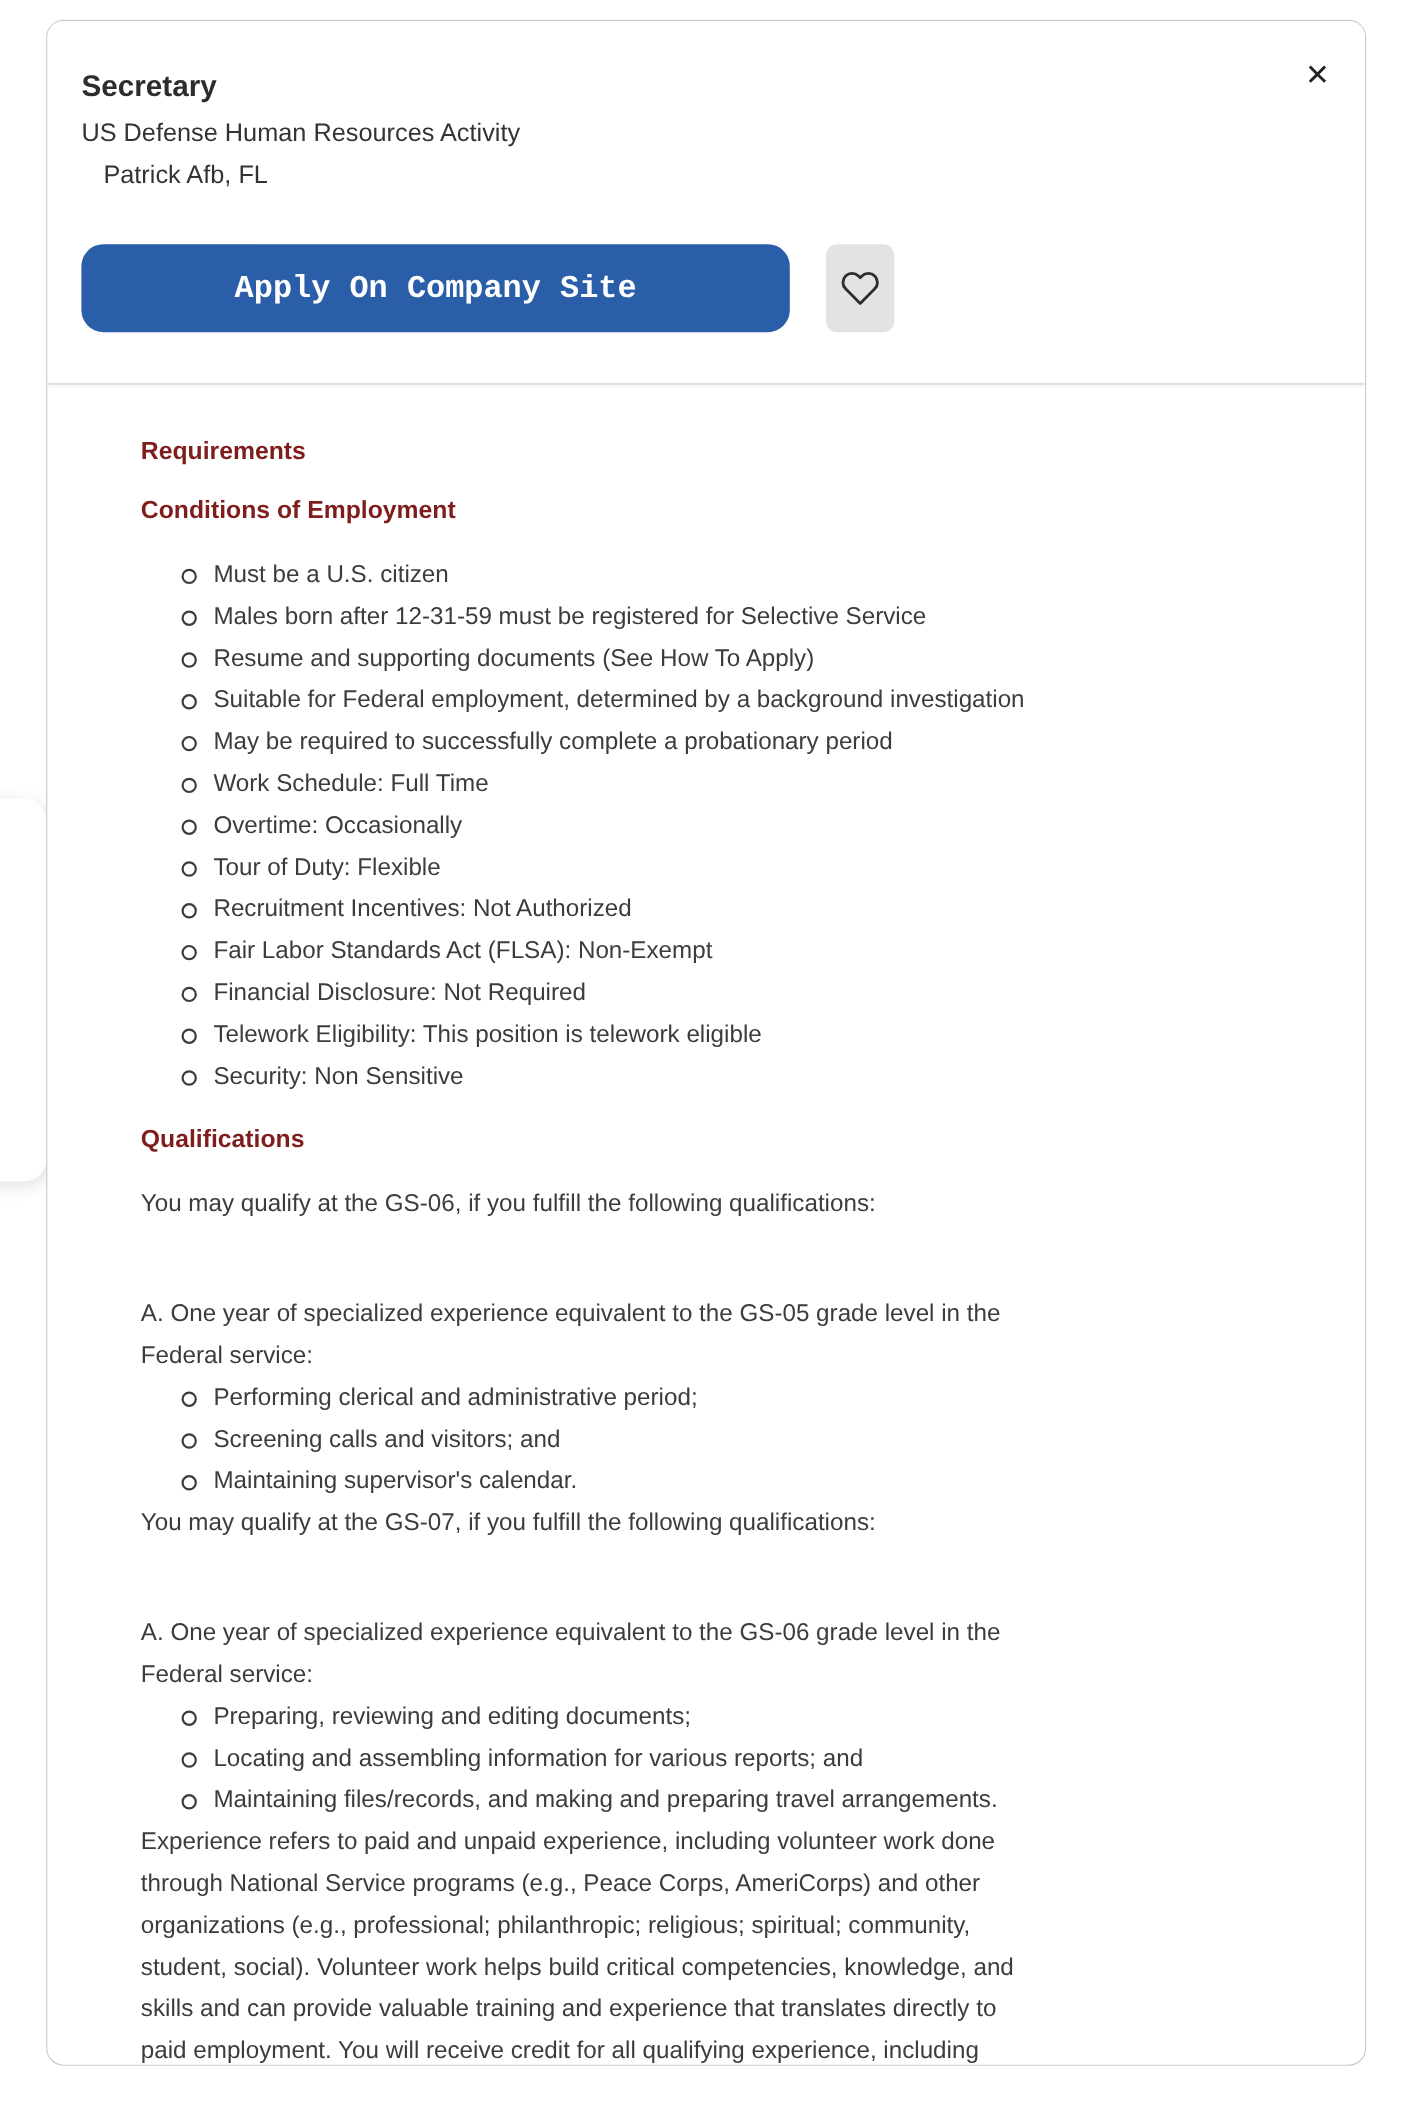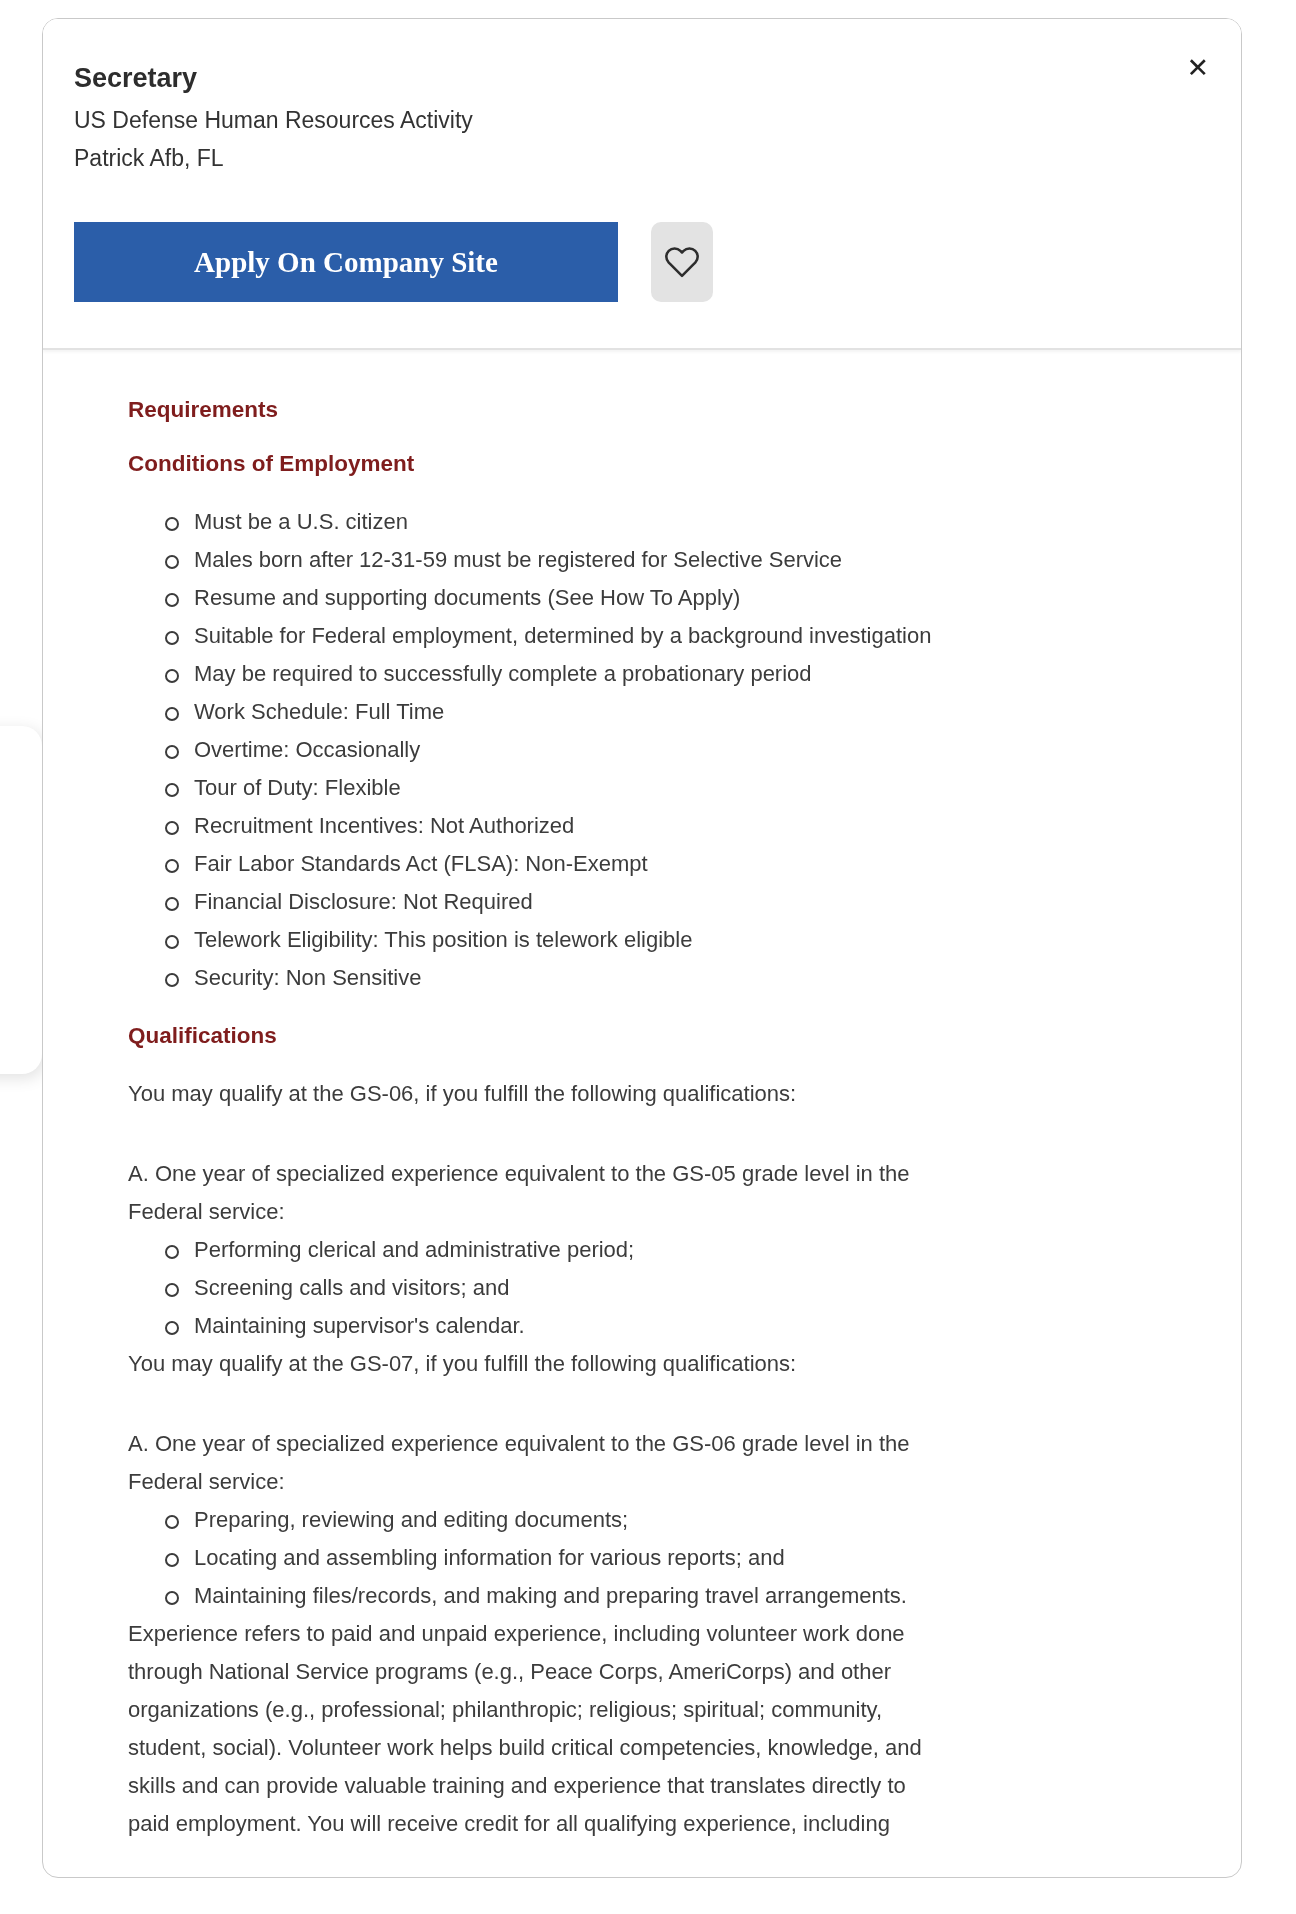--- a/index.html
+++ b/index.html
@@ -45,29 +45,29 @@
     position: absolute; top: 32px; right: 28px;
     background: none; border: none; cursor: pointer;
     font-size: 27px; font-weight: 700; color: #222222;
     line-height: 27px; padding: 4px;
     font-family: "Liberation Sans", "DejaVu Sans", sans-serif;
   }
   .job-title {
     font-size: 27px; font-weight: 700; color: #2d2d2d; line-height: 38px;
   }
   .company-line { font-size: 23px; color: #333333; line-height: 38px; margin-top: 4px; }
-  .location-line { font-size: 23px; color: #333333; line-height: 38px; }
+  .location-line { font-size: 23px; color: #333333; line-height: 38px; margin-left: 20px; }
 
   .actions { margin-top: 45px; display: flex; align-items: center; }
   .apply-btn {
-    width: 544px; height: 80px;
+    width: 644px; height: 80px;
     background: #2b5ea9; color: #ffffff;
-    border: none; border-radius: 0; cursor: pointer;
+    border: none; border-radius: 20px; cursor: pointer;
     font-size: 29px; font-weight: 700;
-    font-family: Liberation Serif, serif;
+    font-family: Liberation Mono, monospace;
   }
   .save-btn {
     width: 62px; height: 80px; margin-left: 33px;
     background: #e3e3e3; border: none; border-radius: 10px; cursor: pointer;
     display: flex; align-items: center; justify-content: center;
   }
   .save-btn svg { display: block; }
 
   .modal-body {
     padding: 45px 86px 0 85px;
@@ -82,21 +82,21 @@
   ul.bullets.tight { margin-top: 0; }
   ul.bullets li { position: relative; padding-left: 66px; }
   ul.bullets li::before {
     content: ""; position: absolute; left: 37px; top: 14px;
     width: 10px; height: 10px;
     border: 2px solid #3c3c3c; border-radius: 50%;
   }
 
   .modal-body p { white-space: pre-line; }
   p.gap-sm { margin-top: 24px; }
-  p.gap-lg { margin-top: 42px; }
+  p.gap-lg { margin-top: 62px; }
 </style>
 </head>
 <body>
 
 <div class="page">
 
   <div class="bg-sliver"></div>
 
   <div class="modal">
 

